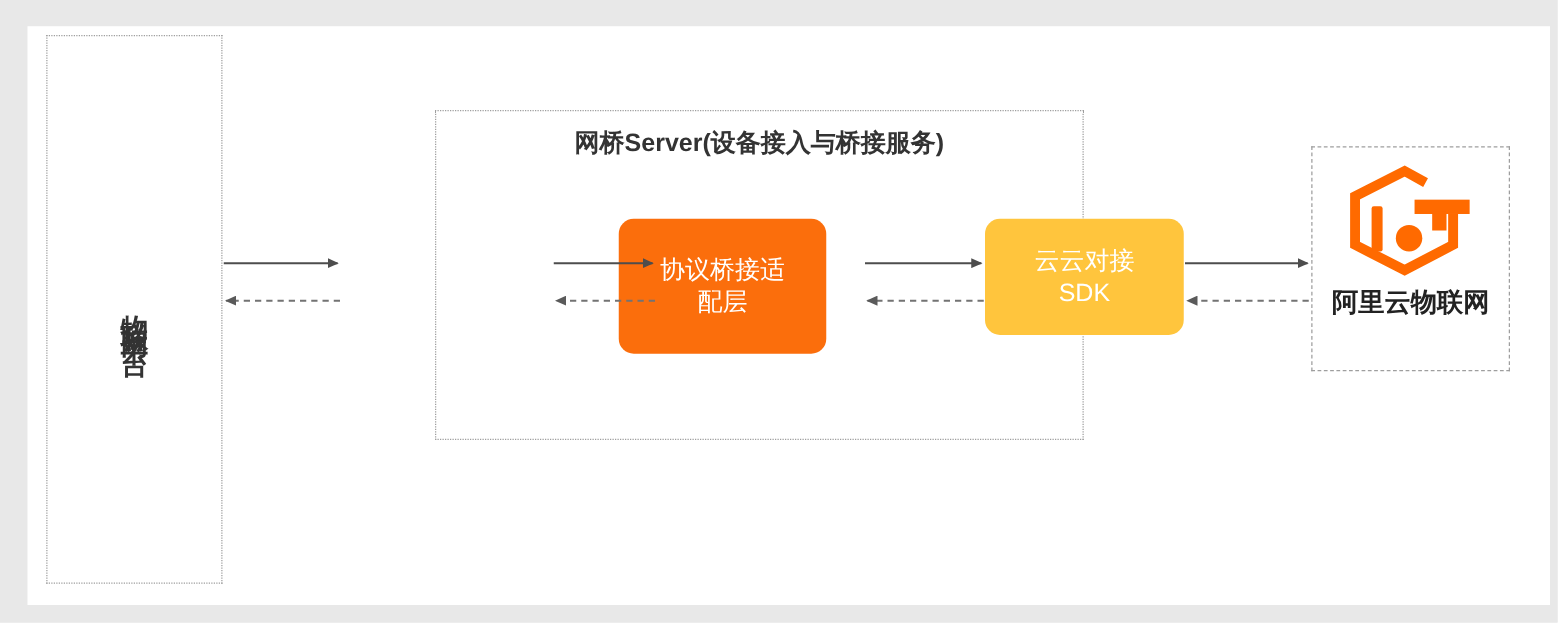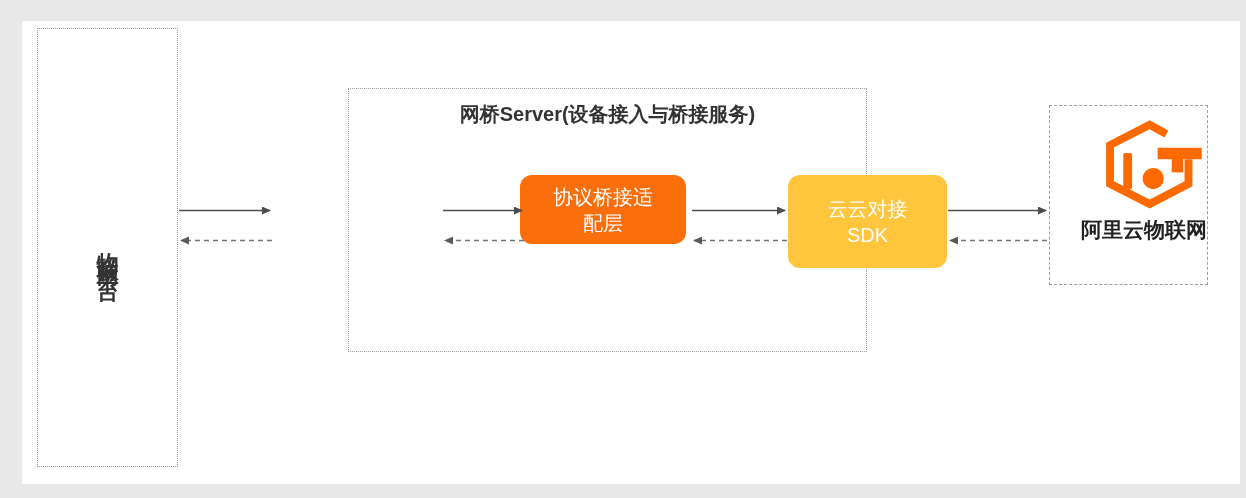--- a/index.html
+++ b/index.html
@@ -42,27 +42,27 @@
   .node{
     position:absolute;border-radius:12px;
     display:flex;flex-direction:column;align-items:center;justify-content:center;
     color:var(--text-white);font-size:20px;font-weight:500;line-height:1.3;
     text-align:center;
   }
   .node .line:empty{display:none;}
   .node-orange{background:var(--orange);}
   .node-amber{background:var(--amber);}
   #node-device-access{left:273px;top:176px;width:169px;height:95px;}
-  #node-protocol-bridge{left:520px;top:175px;width:166px;height:69px;}
+  #node-protocol-bridge{left:495px;top:175px;width:166px;height:108px;}
   #node-cloud-sdk{left:788px;top:175px;width:159px;height:93px;}
   
   .right-box{
-    position:absolute;left:1049px;top:105px;width:159px;height:180px;
+    position:absolute;left:1049px;top:117px;width:159px;height:180px;
     border:1px dashed var(--border-gray);
-    display:flex;flex-direction:column;align-items:flex-end;font-family:Liberation Serif, serif;
+    display:flex;flex-direction:column;align-items:center;font-family:Liberation Serif, serif;
   }
   .logo-wrap{margin-top:14px;width:104px;height:96px;}
   .right-label{
     margin-top:2px;text-align:center;font-size:21px;font-weight:700;
     color:#222;line-height:1.15;
   }
   
   .arrows{position:absolute;left:0;top:0;width:1246px;height:498px;pointer-events:none;}
 </style>
 </head>

